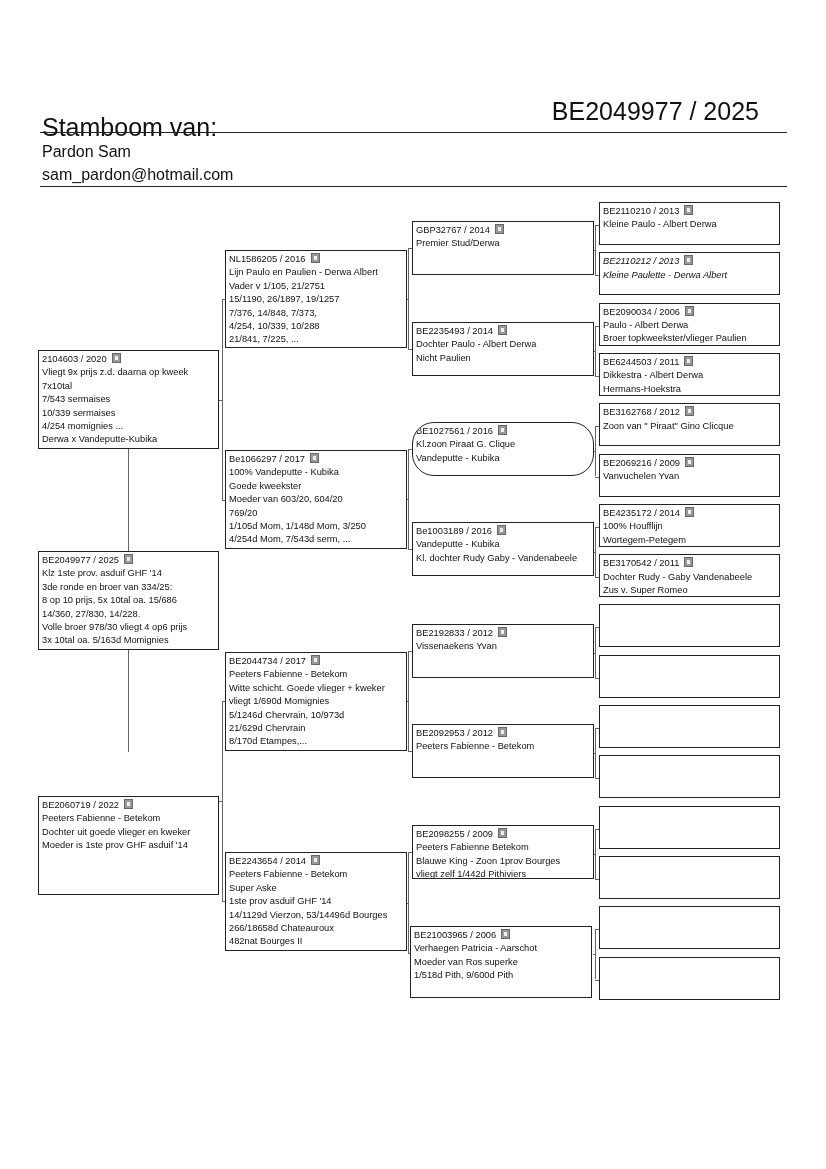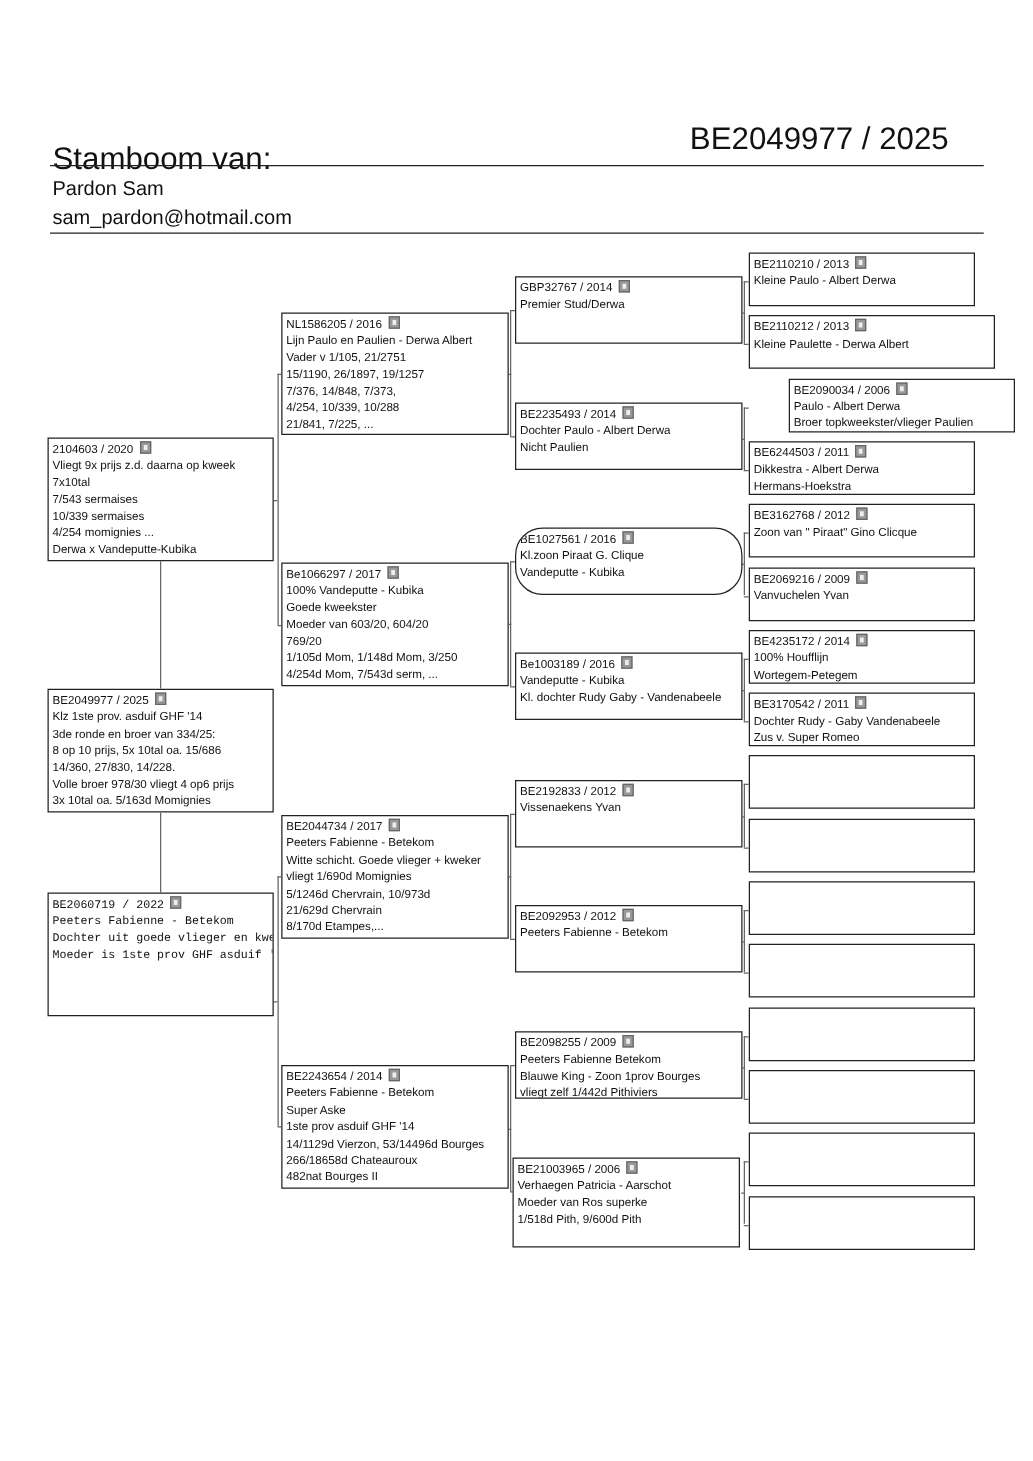--- a/index.html
+++ b/index.html
@@ -94,21 +94,21 @@
     </div>
     <div class="box" style="left: 38px; top: 551px; width: 181px; height: 99px;">
       <span class="line"><span>BE2049977 / 2025</span><span class="sex"></span></span>
       <span class="line">Klz 1ste prov. asduif GHF '14</span>
       <span class="line">3de ronde en broer van 334/25:</span>
       <span class="line">8 op 10 prijs, 5x 10tal oa. 15/686</span>
       <span class="line">14/360, 27/830, 14/228.</span>
       <span class="line">Volle broer 978/30 vliegt 4 op6 prijs</span>
       <span class="line">3x 10tal oa. 5/163d Momignies</span>
     </div>
-    <div class="box" style="left: 38px; top: 714px; width: 181px; height: 99px; font-family: Liberation Mono, monospace;">
+    <div class="box" style="left: 38px; top: 796px; width: 181px; height: 99px;">
       <span class="line"><span>BE2060719 / 2022</span><span class="sex"></span></span>
       <span class="line">Peeters Fabienne - Betekom</span>
       <span class="line">Dochter uit goede vlieger en kweker</span>
       <span class="line">Moeder is 1ste prov GHF asduif '14</span>
     </div>
     <div class="box" style="left: 225px; top: 250px; width: 182px; height: 98px;">
       <span class="line"><span>NL1586205 / 2016</span><span class="sex"></span></span>
       <span class="line">Lijn Paulo en Paulien - Derwa Albert</span>
       <span class="line">Vader v 1/105, 21/2751</span>
       <span class="line">15/1190, 26/1897, 19/1257</span>
@@ -179,25 +179,25 @@
     <div class="box" style="left: 410px; top: 926px; width: 182px; height: 72px;">
       <span class="line"><span>BE21003965 / 2006</span><span class="sex"></span></span>
       <span class="line">Verhaegen Patricia - Aarschot</span>
       <span class="line">Moeder van Ros superke</span>
       <span class="line">1/518d Pith, 9/600d Pith</span>
     </div>
     <div class="box" style="left: 599px; top: 202px; width: 181px; height: 43px;">
       <span class="line"><span>BE2110210 / 2013</span><span class="sex"></span></span>
       <span class="line">Kleine Paulo - Albert Derwa</span>
     </div>
-    <div class="box" style="left: 599px; top: 252.3px; width: 197px; height: 43px;">
+    <div class="box" style="left: 599px; top: 252.3px; width: 181px; height: 43px; font-style: italic;">
       <span class="line"><span>BE2110212 / 2013</span><span class="sex"></span></span>
       <span class="line">Kleine Paulette - Derwa Albert</span>
     </div>
-    <div class="box" style="left: 599px; top: 302.6px; width: 181px; height: 43px; margin-left: 32px;">
+    <div class="box" style="left: 599px; top: 302.6px; width: 181px; height: 43px;">
       <span class="line"><span>BE2090034 / 2006</span><span class="sex"></span></span>
       <span class="line">Paulo - Albert Derwa</span>
       <span class="line">Broer topkweekster/vlieger Paulien</span>
     </div>
     <div class="box" style="left: 599px; top: 352.9px; width: 181px; height: 43px;">
       <span class="line"><span>BE6244503 / 2011</span><span class="sex"></span></span>
       <span class="line">Dikkestra - Albert Derwa</span>
       <span class="line">Hermans-Hoekstra</span>
     </div>
     <div class="box" style="left: 599px; top: 403.2px; width: 181px; height: 43px;">

